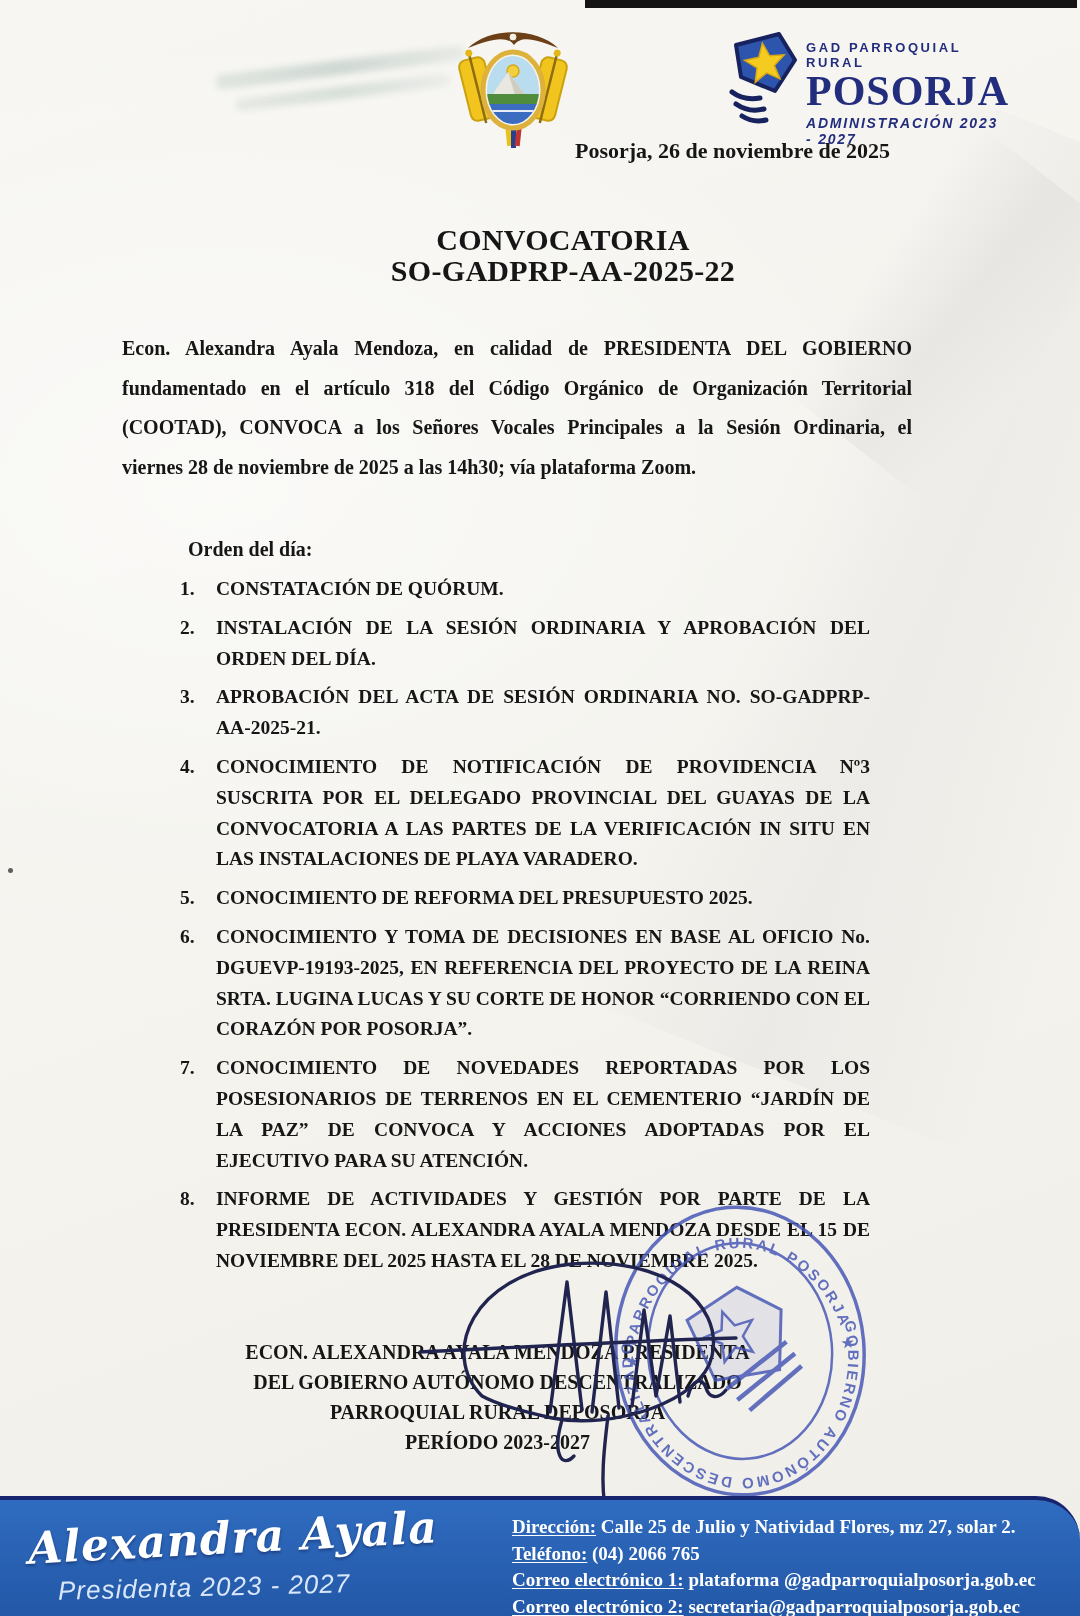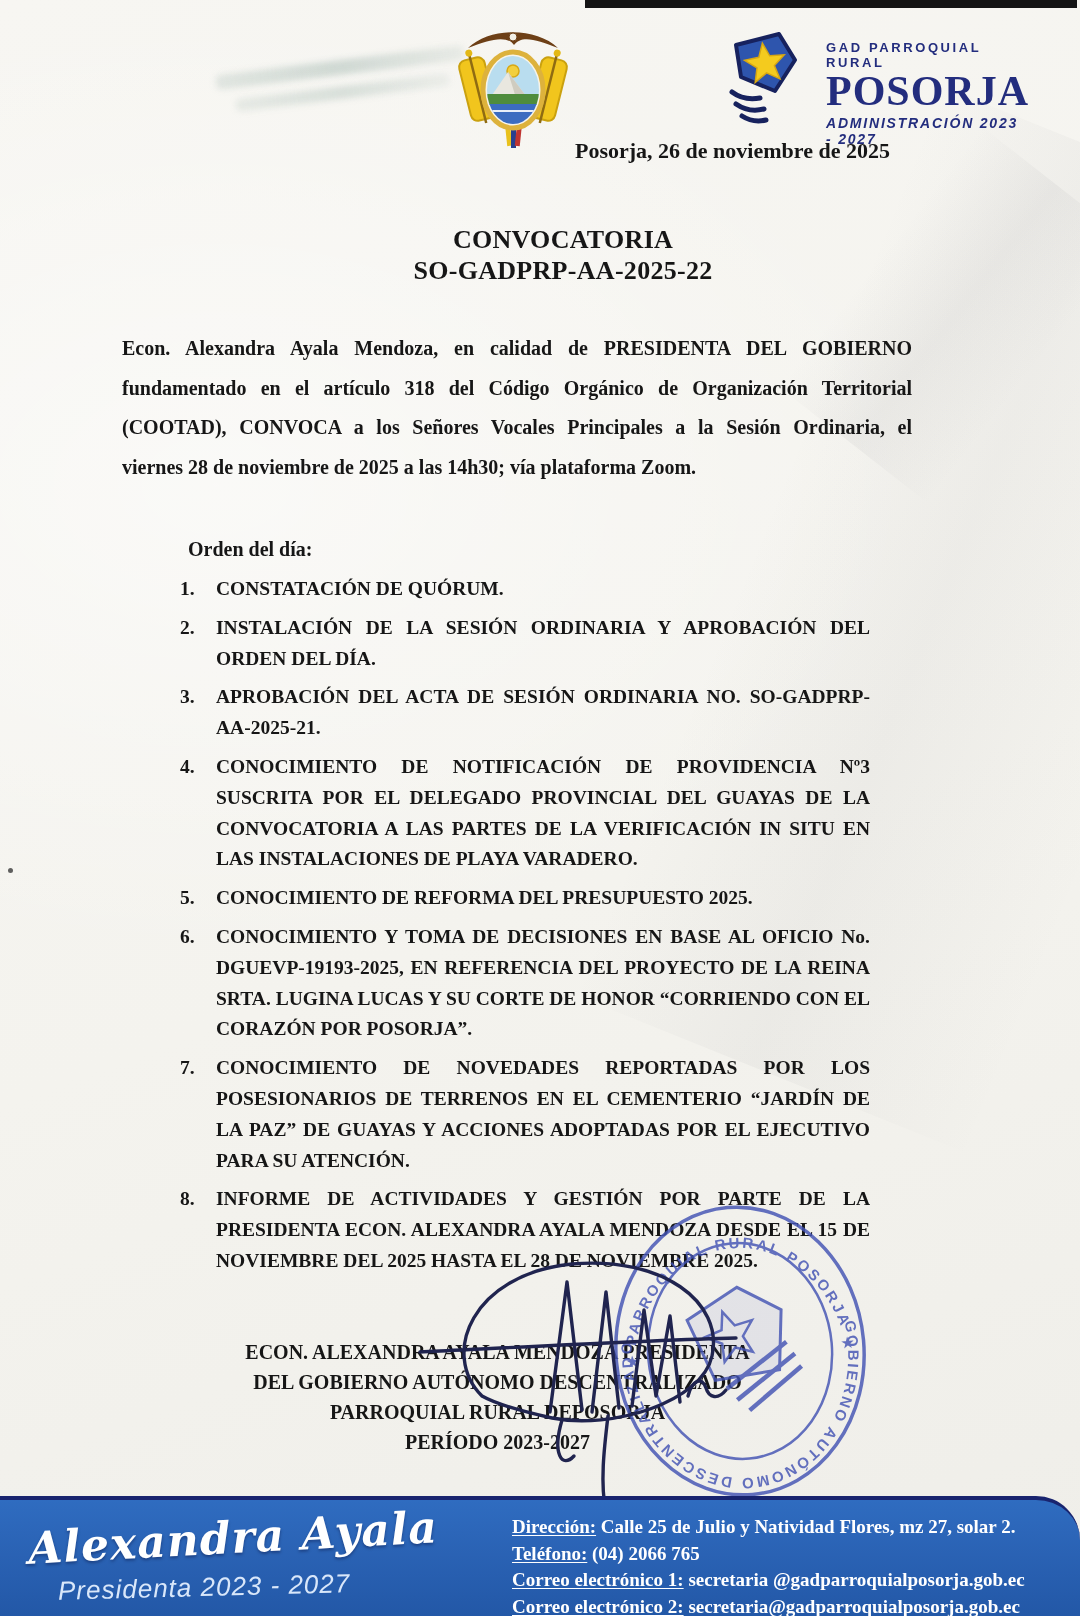--- a/index.html
+++ b/index.html
@@ -25,27 +25,27 @@
     background:linear-gradient(90deg,rgba(105,140,130,.12),rgba(105,140,130,.22),rgba(105,140,130,.08));
     filter:blur(3px);transform:rotate(-7deg);}
   .shade1{right:-90px;top:130px;width:430px;height:980px;transform:rotate(22deg);
     background:linear-gradient(90deg,transparent,rgba(110,110,118,.06) 45%,transparent);}
   .shade2{right:30px;top:150px;width:190px;height:330px;transform:rotate(38deg);
     background:linear-gradient(90deg,transparent,rgba(110,110,118,.07) 50%,transparent);}
   
   .coat{left:448px;top:24px;width:130px;height:128px;}
   .logo{left:728px;top:30px;width:280px;height:104px;display:flex;align-items:flex-start;}
   .logo-shield{width:74px;height:96px;flex:none;}
-  .logo-text{margin-left:24px;padding-top:10px;}
+  .logo-text{margin-left:4px;padding-top:10px;}
   .logo-l1{font-family:"Liberation Sans",sans-serif;font-weight:700;font-size:13px;letter-spacing:2.6px;color:#232d7e;}
   .logo-name{font-family:"Liberation Serif",serif;font-weight:700;font-size:42px;line-height:1.02;letter-spacing:1px;color:#232d7e;text-align:right;}
   .logo-l3{font-family:"Liberation Sans",sans-serif;font-weight:700;font-style:italic;font-size:14px;letter-spacing:1.8px;color:#232d7e;margin-top:2px;}
   .date-line{left:575px;top:138px;width:340px;text-align:left;font-size:22px;font-weight:700;}
   
-  .doc-title{left:163px;top:224px;width:800px;text-align:center;font-weight:700;font-size:26px;line-height:31px;letter-spacing:.3px;}
+  .doc-title{left:163px;top:224px;width:800px;text-align:center;font-weight:700;font-size:30px;line-height:31px;letter-spacing:.3px;}
   
   .intro{left:122px;top:309px;width:790px;font-size:20px;font-weight:700;line-height:39.6px;}
   .intro .jline{display:block;text-align:justify;text-align-last:justify;}
   .intro .jline:last-child{text-align-last:left;}
   
   .agenda-heading{left:188px;top:526px;font-size:20px;font-weight:700;margin-top:12px;}
   .agenda{left:178px;top:574px;width:692px;margin:0;padding:0;list-style:none;}
   .agenda li{position:relative;padding-left:38px;margin-bottom:8px;font-size:19.5px;font-weight:700;line-height:30.8px;text-align:justify;}
   .agenda li .num{position:absolute;left:2px;top:0;}
   
@@ -138,21 +138,21 @@
   </p>
 
   <div class="abs agenda-heading">Orden del día:</div>
   <ol class="abs agenda">
     <li><span class="num">1.</span><span>CONSTATACIÓN DE QUÓRUM.</span></li>
     <li><span class="num">2.</span><span>INSTALACIÓN DE LA SESIÓN ORDINARIA Y APROBACIÓN DEL ORDEN DEL DÍA.</span></li>
     <li><span class="num">3.</span><span>APROBACIÓN DEL ACTA DE SESIÓN ORDINARIA NO. SO-GADPRP-AA-2025-21.</span></li>
     <li><span class="num">4.</span><span>CONOCIMIENTO DE NOTIFICACIÓN DE PROVIDENCIA Nº3 SUSCRITA POR EL DELEGADO PROVINCIAL DEL GUAYAS DE LA CONVOCATORIA A LAS PARTES DE LA VERIFICACIÓN IN SITU EN LAS INSTALACIONES DE PLAYA VARADERO.</span></li>
     <li><span class="num">5.</span><span>CONOCIMIENTO DE REFORMA DEL PRESUPUESTO 2025.</span></li>
     <li><span class="num">6.</span><span>CONOCIMIENTO Y TOMA DE DECISIONES EN BASE AL OFICIO No. DGUEVP-19193-2025, EN REFERENCIA DEL PROYECTO DE LA REINA SRTA. LUGINA LUCAS Y SU CORTE DE HONOR “CORRIENDO CON EL CORAZÓN POR POSORJA”.</span></li>
-    <li><span class="num">7.</span><span>CONOCIMIENTO DE NOVEDADES REPORTADAS POR LOS POSESIONARIOS DE TERRENOS EN EL CEMENTERIO “JARDÍN DE LA PAZ” DE GUAYAS Y ACCIONES ADOPTADAS POR EL EJECUTIVO PARA SU ATENCIÓN.</span></li>
+    <li><span class="num">7.</span><span>CONOCIMIENTO DE NOVEDADES REPORTADAS POR LOS POSESIONARIOS DE TERRENOS EN EL CEMENTERIO “JARDÍN DE LA PAZ” DE CONVOCA Y ACCIONES ADOPTADAS POR EL EJECUTIVO PARA SU ATENCIÓN.</span></li>
     <li><span class="num">8.</span><span>INFORME DE ACTIVIDADES Y GESTIÓN POR PARTE DE LA PRESIDENTA ECON. ALEXANDRA AYALA MENDOZA DESDE EL 15 DE NOVIEMBRE DEL 2025 HASTA EL 28 DE NOVIEMBRE 2025.</span></li>
   </ol>
 
   <svg class="abs sig-svg" viewBox="0 0 332 280" aria-hidden="true">
     <path d="M8,108 C90,104 240,96 324,94"></path>
     <path d="M70,152 C28,110 60,30 160,20 C250,12 312,58 300,112 C290,158 200,186 140,174 C104,166 84,160 70,152"></path>
     <path d="M138,168 L155,38 L170,166"></path>
     <path d="M180,168 L194,48 L207,164"></path>
     <path d="M220,162 L232,66 L244,152 L258,72 L268,158"></path>
     <path d="M276,152 C280,136 290,132 294,144 C297,154 306,156 314,146"></path>
@@ -192,19 +192,19 @@
     <div>PARROQUIAL RURAL DEPOSORJA</div>
     <div>PERÍODO 2023-2027</div>
   </div>
 
   <div class="abs footer">
     <div class="f-name">Alexandra Ayala</div>
     <div class="f-role">Presidenta 2023 - 2027</div>
     <div class="contact">
       <div><span class="lbl">Dirección:</span><span> Calle 25 de Julio y Natividad Flores, mz 27, solar 2.</span></div>
       <div><span class="lbl">Teléfono:</span><span> (04) 2066 765</span></div>
-      <div><span class="lbl">Correo electrónico 1:</span><span> secretaria @gadparroquialposorja.gob.ec</span></div>
+      <div><span class="lbl">Correo electrónico 1:</span><span> plataforma @gadparroquialposorja.gob.ec</span></div>
       <div><span class="lbl">Correo electrónico 2:</span><span> secretaria@gadparroquialposorja.gob.ec</span></div>
 
     </div>
   </div>
 
 </div>
 
 </body></html>

